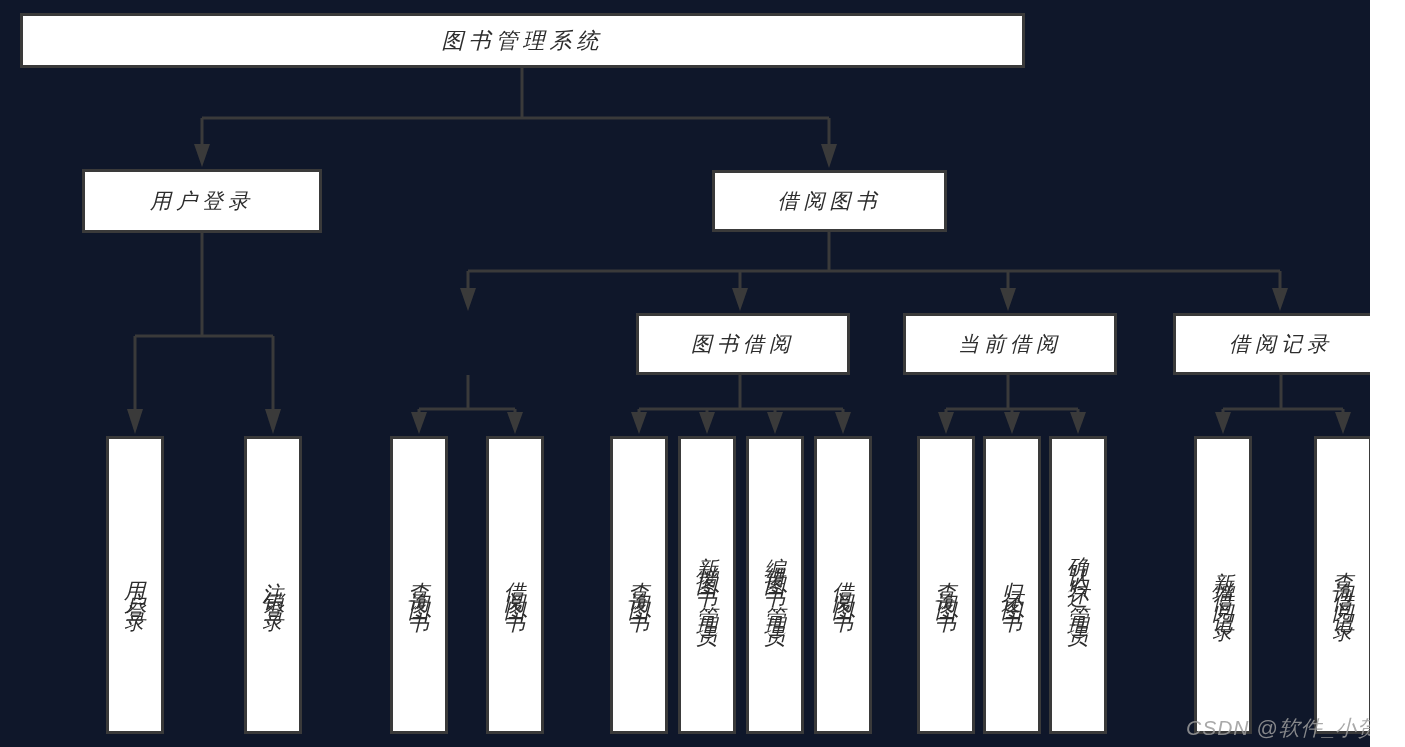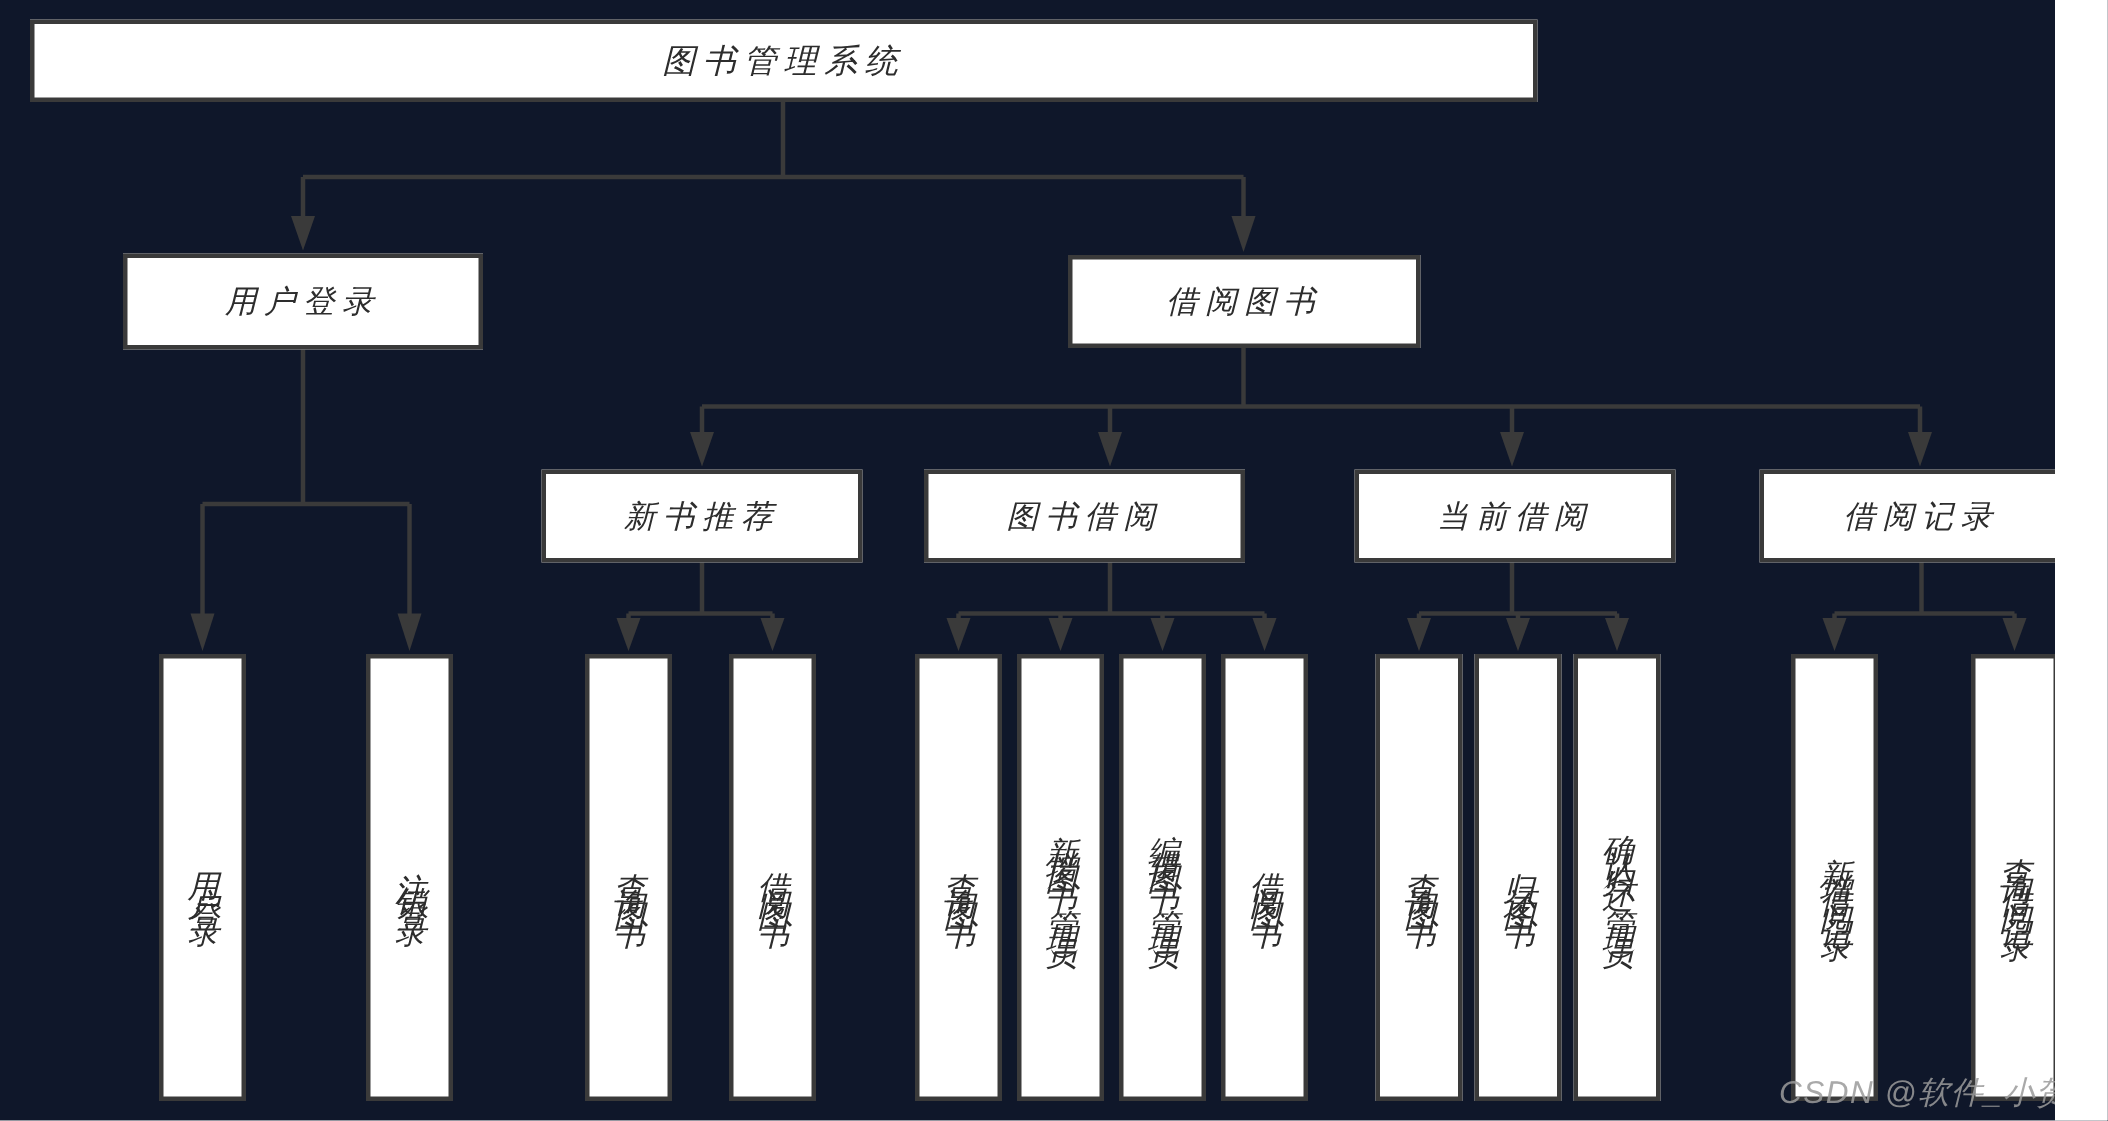--- a/index.html
+++ b/index.html
@@ -101,24 +101,21 @@
     <span>图书管理系统</span>
   </div>
 
   <div class="node h" style="left:82px;top:169px;width:240px;height:64px">
     <span>用户登录</span>
   </div>
   <div class="node h" style="left:712px;top:170px;width:235px;height:62px">
     <span>借阅图书</span>
   </div>
 
-  <div class="node h" style="left:361px;top:313px;width:214px;height:62px">
-    <span>新书推荐</span>
-  </div>
-  <div class="node h" style="left:616px;top:313px;width:214px;height:62px">
+  <div class="node h" style="left:636px;top:313px;width:214px;height:62px">
     <span>图书借阅</span>
   </div>
   <div class="node h" style="left:1173px;top:313px;width:216px;height:62px">
     <span>借阅记录</span>
   </div>
   <div class="node h" style="left:903px;top:313px;width:214px;height:62px">
     <span>当前借阅</span>
   </div>
 
   <div class="node v" style="left:106px;top:436px;width:58px;height:298px">

